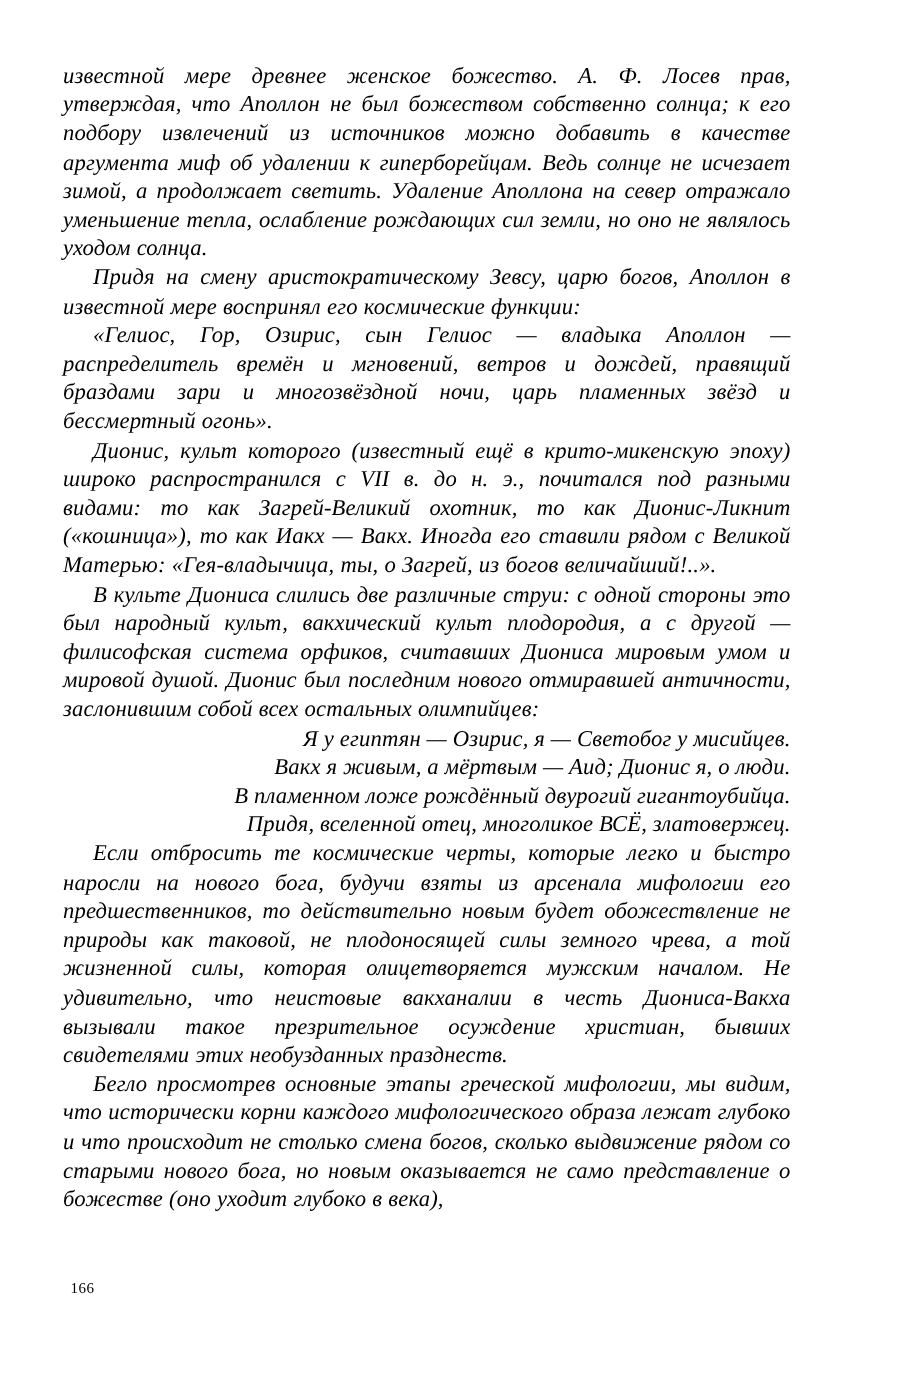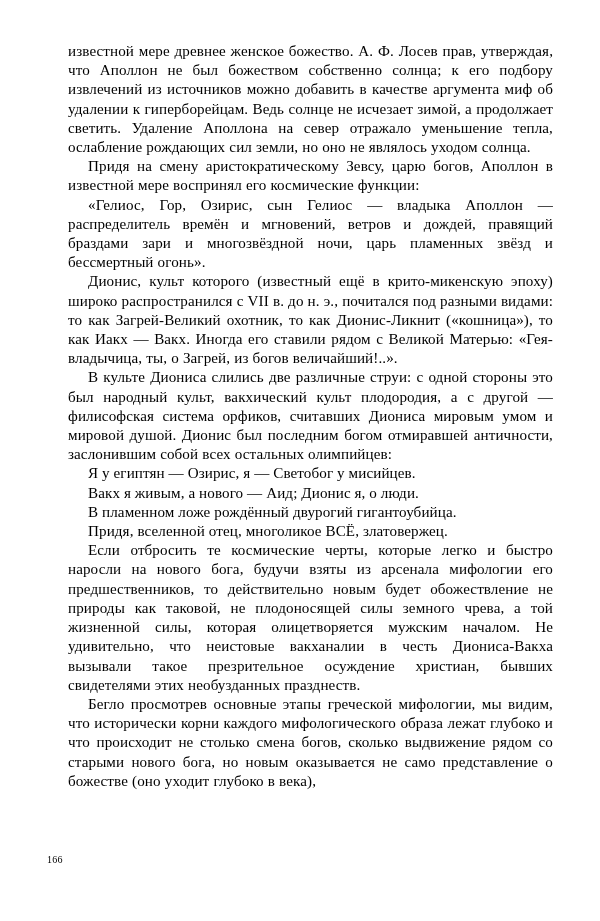--- a/index.html
+++ b/index.html
@@ -11,23 +11,24 @@
     position: relative;
     width: 600px;
     height: 921px;
     background: #ffffff;
     overflow: hidden;
     font-family: "Liberation Serif", "DejaVu Serif", serif;
     color: #000000;
   }
   .text-block {
     position: absolute;
-    left: 68px;
+    left: 42px;
     top: 42px;
     width: 485px;
+    font-style: italic;
   }
   p.para {
     margin: 0;
     font-size: 15.1px;
     line-height: 19.2px;
     text-align: justify;
     text-indent: 0;
     letter-spacing: 0.1px;
     word-spacing: 0.2px;
     -webkit-font-smoothing: none;
@@ -40,21 +41,21 @@
     text-align: justify;
   }
   .verse {
     margin: 0;
     padding: 0;
     list-style: none;
   }
   .verse li {
     font-size: 15.1px;
     line-height: 19.2px;
-    text-align: left;
+    text-align: right;
     text-indent: 20px;
     letter-spacing: 0.1px;
     white-space: nowrap;
   }
   .folio {
     position: absolute;
     left: 47px;
     top: 852px;
     font-size: 10px;
     line-height: 16px;
@@ -70,25 +71,25 @@
 
     <p class="para full-just">известной мере древнее женское божество. А. Ф. Лосев прав, утверждая, что Аполлон не был божеством собственно солнца; к его подбору извлечений из источников можно добавить в качестве аргумента миф об удалении к гиперборейцам. Ведь солнце не исчезает зимой, а продолжает светить. Удаление Аполлона на север отражало уменьшение тепла, ослабление рождающих сил земли, но оно не являлось уходом солнца.</p>
 
     <p class="para full-just indent">Придя на смену аристократическому Зевсу, царю богов, Аполлон в известной мере воспринял его космические функции:</p>
 
     <p class="para full-just indent">«Гелиос, Гор, Озирис, сын Гелиос — владыка Аполлон — распределитель времён и мгновений, ветров и дождей, правящий браздами зари и многозвёздной ночи, царь пламенных звёзд и бессмертный огонь».</p>
 
 
     <p class="para full-just indent">Дионис, культ которого (известный ещё в крито-микенскую эпоху) широко распространился с VII в. до н. э., почитался под разными видами: то как Загрей-Великий охотник, то как Дионис-Ликнит («кошница»), то как Иакх — Вакх. Иногда его ставили рядом с Великой Матерью: «Гея-владычица, ты, о Загрей, из богов величайший!..».</p>
 
-    <p class="para full-just indent">В культе Диониса слились две различные струи: с одной стороны это был народный культ, вакхический культ плодородия, а с другой — филисофская система орфиков, считавших Диониса мировым умом и мировой душой. Дионис был последним богом отмиравшей античности, заслонившим собой всех остальных олимпийцев:</p>
+    <p class="para full-just indent">В культе Диониса слились две различные струи: с одной стороны это был народный культ, вакхический культ плодородия, а с другой — филисофская система орфиков, считавших Диониса мировым умом и мировой душой. Дионис был последним нового отмиравшей античности, заслонившим собой всех остальных олимпийцев:</p>
 
     <ul class="verse">
       <li>Я у египтян — Озирис, я — Светобог у мисийцев.</li>
-      <li>Вакх я живым, а нового — Аид; Дионис я, о люди.</li>
+      <li>Вакх я живым, а мёртвым — Аид; Дионис я, о люди.</li>
       <li>В пламенном ложе рождённый двурогий гигантоубийца.</li>
       <li>Придя, вселенной отец, многоликое ВСЁ, златовержец.</li>
     </ul>
 
     <p class="para full-just indent">Если отбросить те космические черты, которые легко и быстро наросли на нового бога, будучи взяты из арсенала мифологии его предшественников, то действительно новым будет обожествление не природы как таковой, не плодоносящей силы земного чрева, а той жизненной силы, которая олицетворяется мужским началом. Не удивительно, что неистовые вакханалии в честь Диониса-Вакха вызывали такое презрительное осуждение христиан, бывших свидетелями этих необузданных празднеств.</p>
 
     <p class="para full-just indent">Бегло просмотрев основные этапы греческой мифологии, мы видим, что исторически корни каждого мифологического образа лежат глубоко и что происходит не столько смена богов, сколько выдвижение рядом со старыми нового бога, но новым оказывается не само представление о божестве (оно уходит глубоко в века),</p>
 
   </div>
 

